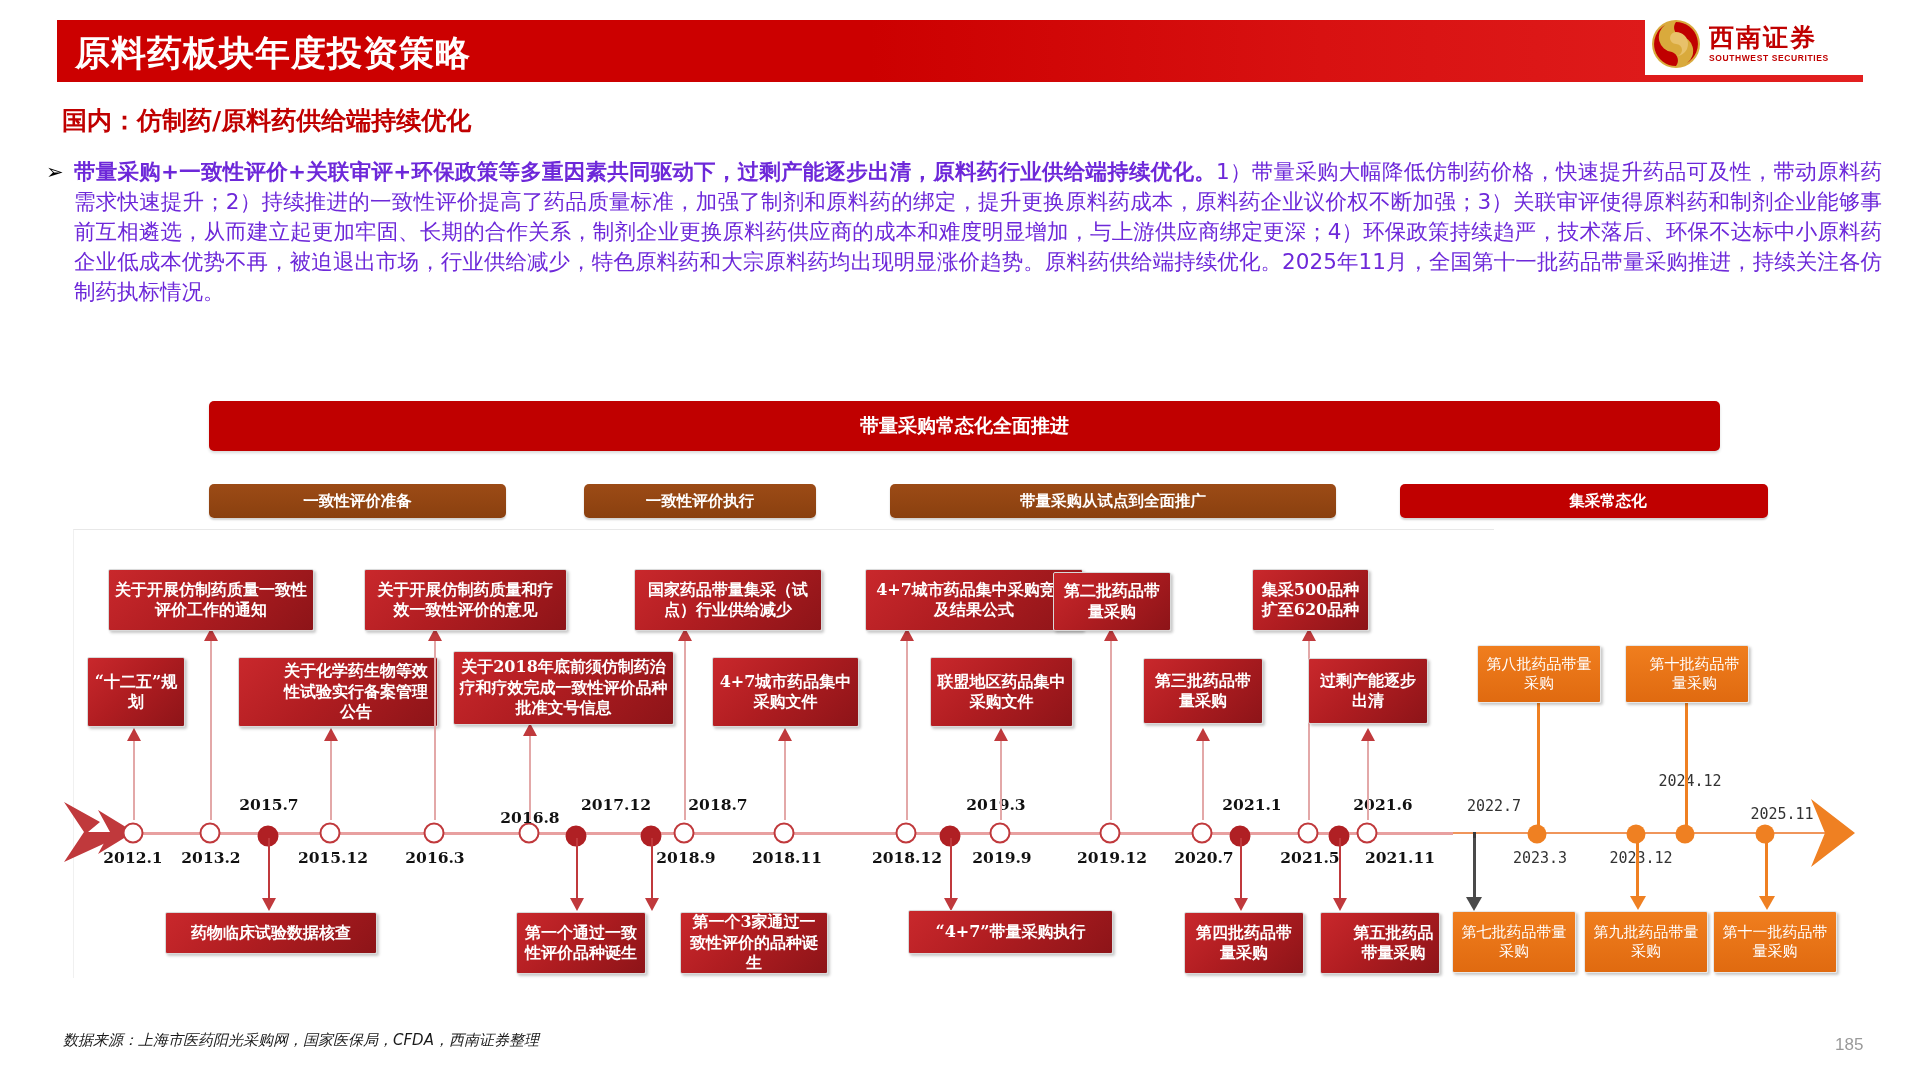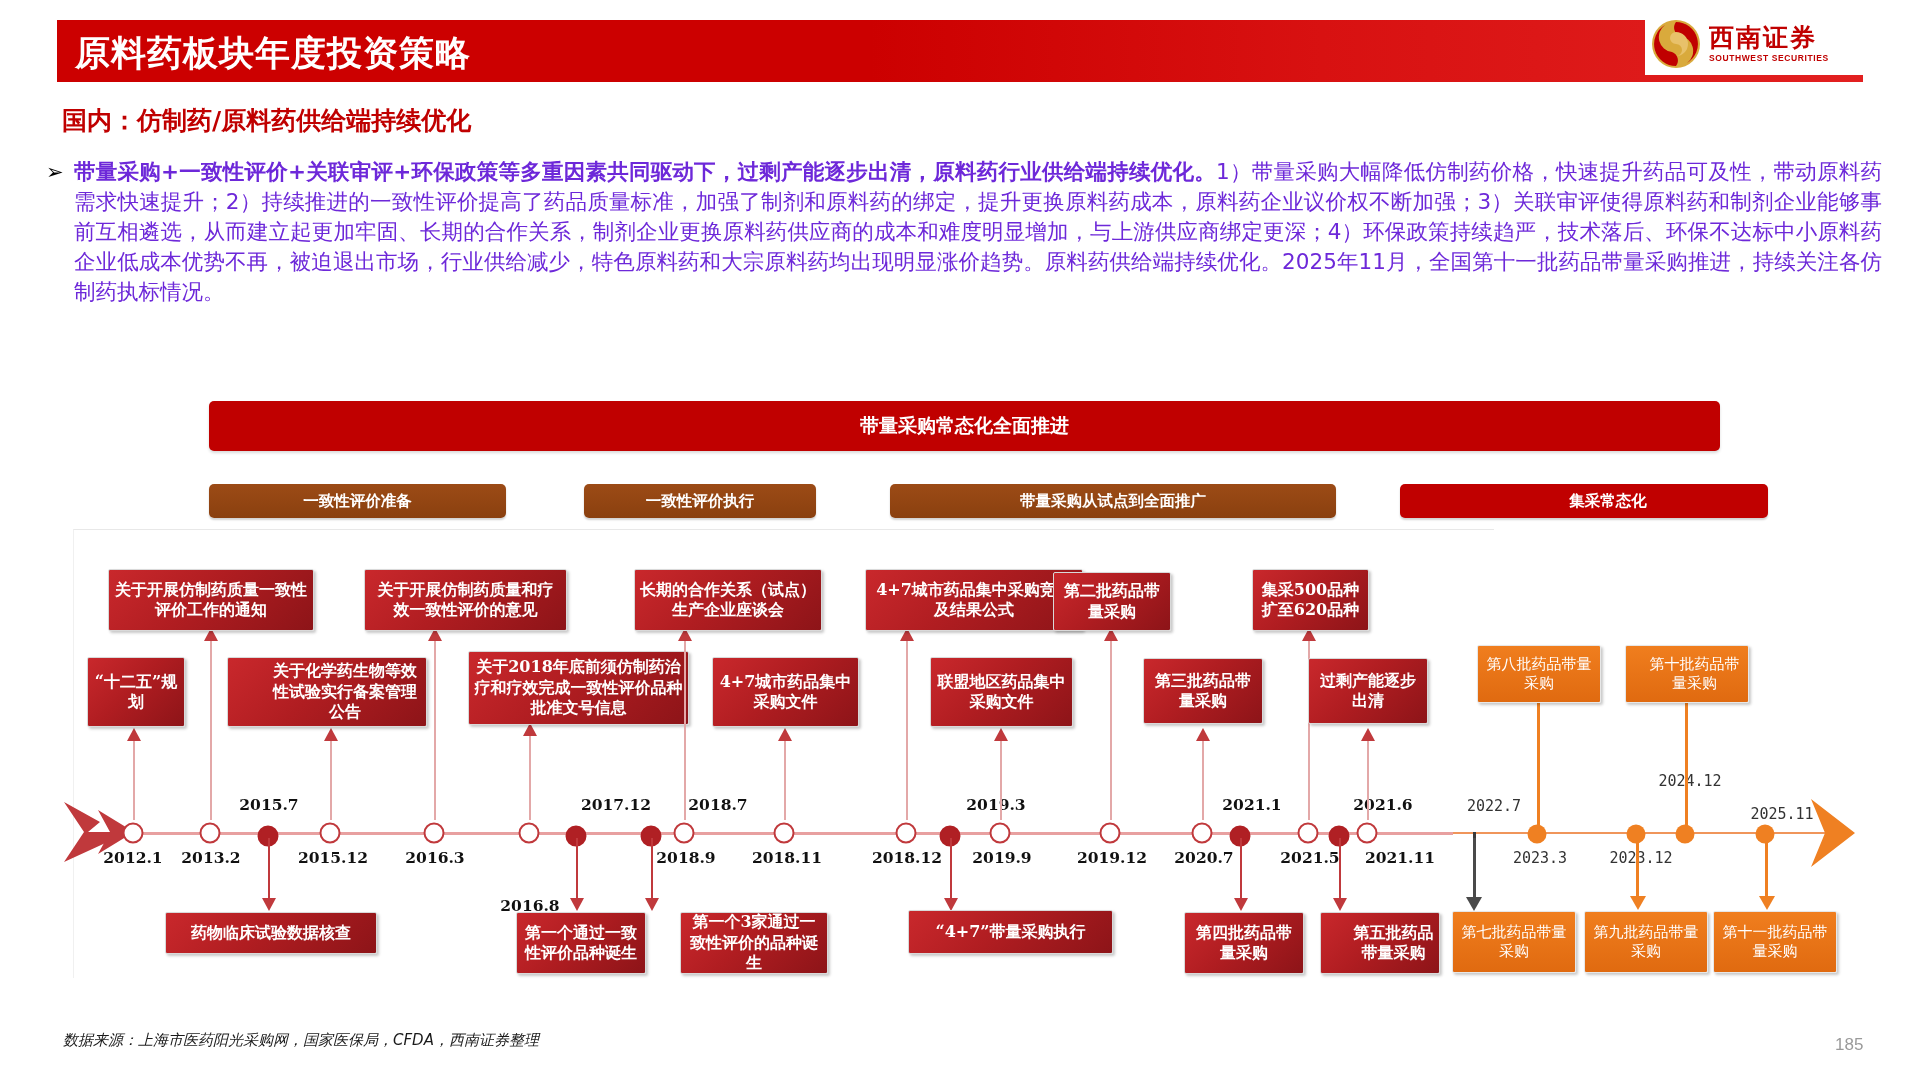--- a/index.html
+++ b/index.html
@@ -231,21 +231,21 @@
 
   <div class="marker orange" style="left:1537px;top:834px;"></div>
   <div class="marker orange" style="left:1636px;top:834px;"></div>
   <div class="marker orange" style="left:1685px;top:834px;"></div>
   <div class="marker orange" style="left:1765px;top:834px;"></div>
 
   <div class="date-label" style="left:133px;top:848px;">2012.1</div>
   <div class="date-label" style="left:211px;top:848px;">2013.2</div>
   <div class="date-label" style="left:333px;top:848px;">2015.12</div>
   <div class="date-label" style="left:435px;top:848px;">2016.3</div>
-  <div class="date-label" style="left:530px;top:896px;">2016.8</div>
+  <div class="date-label" style="left:530px;top:808px;">2016.8</div>
   <div class="date-label" style="left:686px;top:848px;">2018.9</div>
   <div class="date-label" style="left:787px;top:848px;">2018.11</div>
   <div class="date-label" style="left:907px;top:848px;">2018.12</div>
   <div class="date-label" style="left:1002px;top:848px;">2019.9</div>
   <div class="date-label" style="left:1112px;top:848px;">2019.12</div>
   <div class="date-label" style="left:1204px;top:848px;">2020.7</div>
   <div class="date-label" style="left:1310px;top:848px;">2021.5</div>
   <div class="date-label" style="left:1400px;top:848px;">2021.11</div>
   <div class="date-label orange-date" style="left:1540px;top:849px;">2023.3</div>
   <div class="date-label orange-date" style="left:1641px;top:849px;">2023.12</div>
@@ -263,33 +263,33 @@
   <div class="stem" style="left:133px;top:740px;height:80px;"></div>
   <div class="arrowhead up" style="left:134px;top:728px;"></div>
   <div class="evt red" style="left:87px;top:657px;width:98px;height:70px;">“十二五”规划</div>
 
   <div class="stem" style="left:210px;top:640px;height:180px;"></div>
   <div class="arrowhead up" style="left:211px;top:628px;"></div>
   <div class="evt red" style="left:108px;top:569px;width:206px;height:62px;">关于开展仿制药质量一致性评价工作的通知</div>
 
   <div class="stem" style="left:330px;top:740px;height:80px;"></div>
   <div class="arrowhead up" style="left:331px;top:728px;"></div>
-  <div class="evt red" style="left:227px;top:657px;width:200px;height:70px;padding-left:41px;">关于化学药生物等效性试验实行备案管理公告</div>
+  <div class="evt red" style="left:238px;top:657px;width:200px;height:70px;padding-left:41px;">关于化学药生物等效性试验实行备案管理公告</div>
 
   <div class="stem" style="left:434px;top:640px;height:180px;"></div>
   <div class="arrowhead up" style="left:435px;top:628px;"></div>
   <div class="evt red" style="left:364px;top:569px;width:203px;height:62px;">关于开展仿制药质量和疗效一致性评价的意见</div>
 
   <div class="stem" style="left:529px;top:735px;height:85px;"></div>
   <div class="arrowhead up" style="left:530px;top:723px;"></div>
-  <div class="evt red" style="left:468px;top:651px;width:221px;height:74px;">关于2018年底前须仿制药治疗和疗效完成一致性评价品种批准文号信息</div>
+  <div class="evt red" style="left:453px;top:651px;width:221px;height:74px;">关于2018年底前须仿制药治疗和疗效完成一致性评价品种批准文号信息</div>
 
   <div class="stem" style="left:684px;top:640px;height:180px;"></div>
   <div class="arrowhead up" style="left:685px;top:628px;"></div>
-  <div class="evt red" style="left:634px;top:569px;width:188px;height:62px;">长期的合作关系（试点）生产企业座谈会</div>
+  <div class="evt red" style="left:634px;top:569px;width:188px;height:62px;">国家药品带量集采（试点）行业供给减少</div>
 
   <div class="stem" style="left:784px;top:740px;height:80px;"></div>
   <div class="arrowhead up" style="left:785px;top:728px;"></div>
   <div class="evt red" style="left:712px;top:657px;width:147px;height:70px;">4+7城市药品集中采购文件</div>
 
   <div class="stem" style="left:906px;top:640px;height:180px;"></div>
   <div class="arrowhead up" style="left:907px;top:628px;"></div>
   <div class="evt red" style="left:865px;top:569px;width:218px;height:62px;">4+7城市药品集中采购竞标及结果公式</div>
 
   <div class="stem" style="left:1000px;top:740px;height:80px;"></div>

